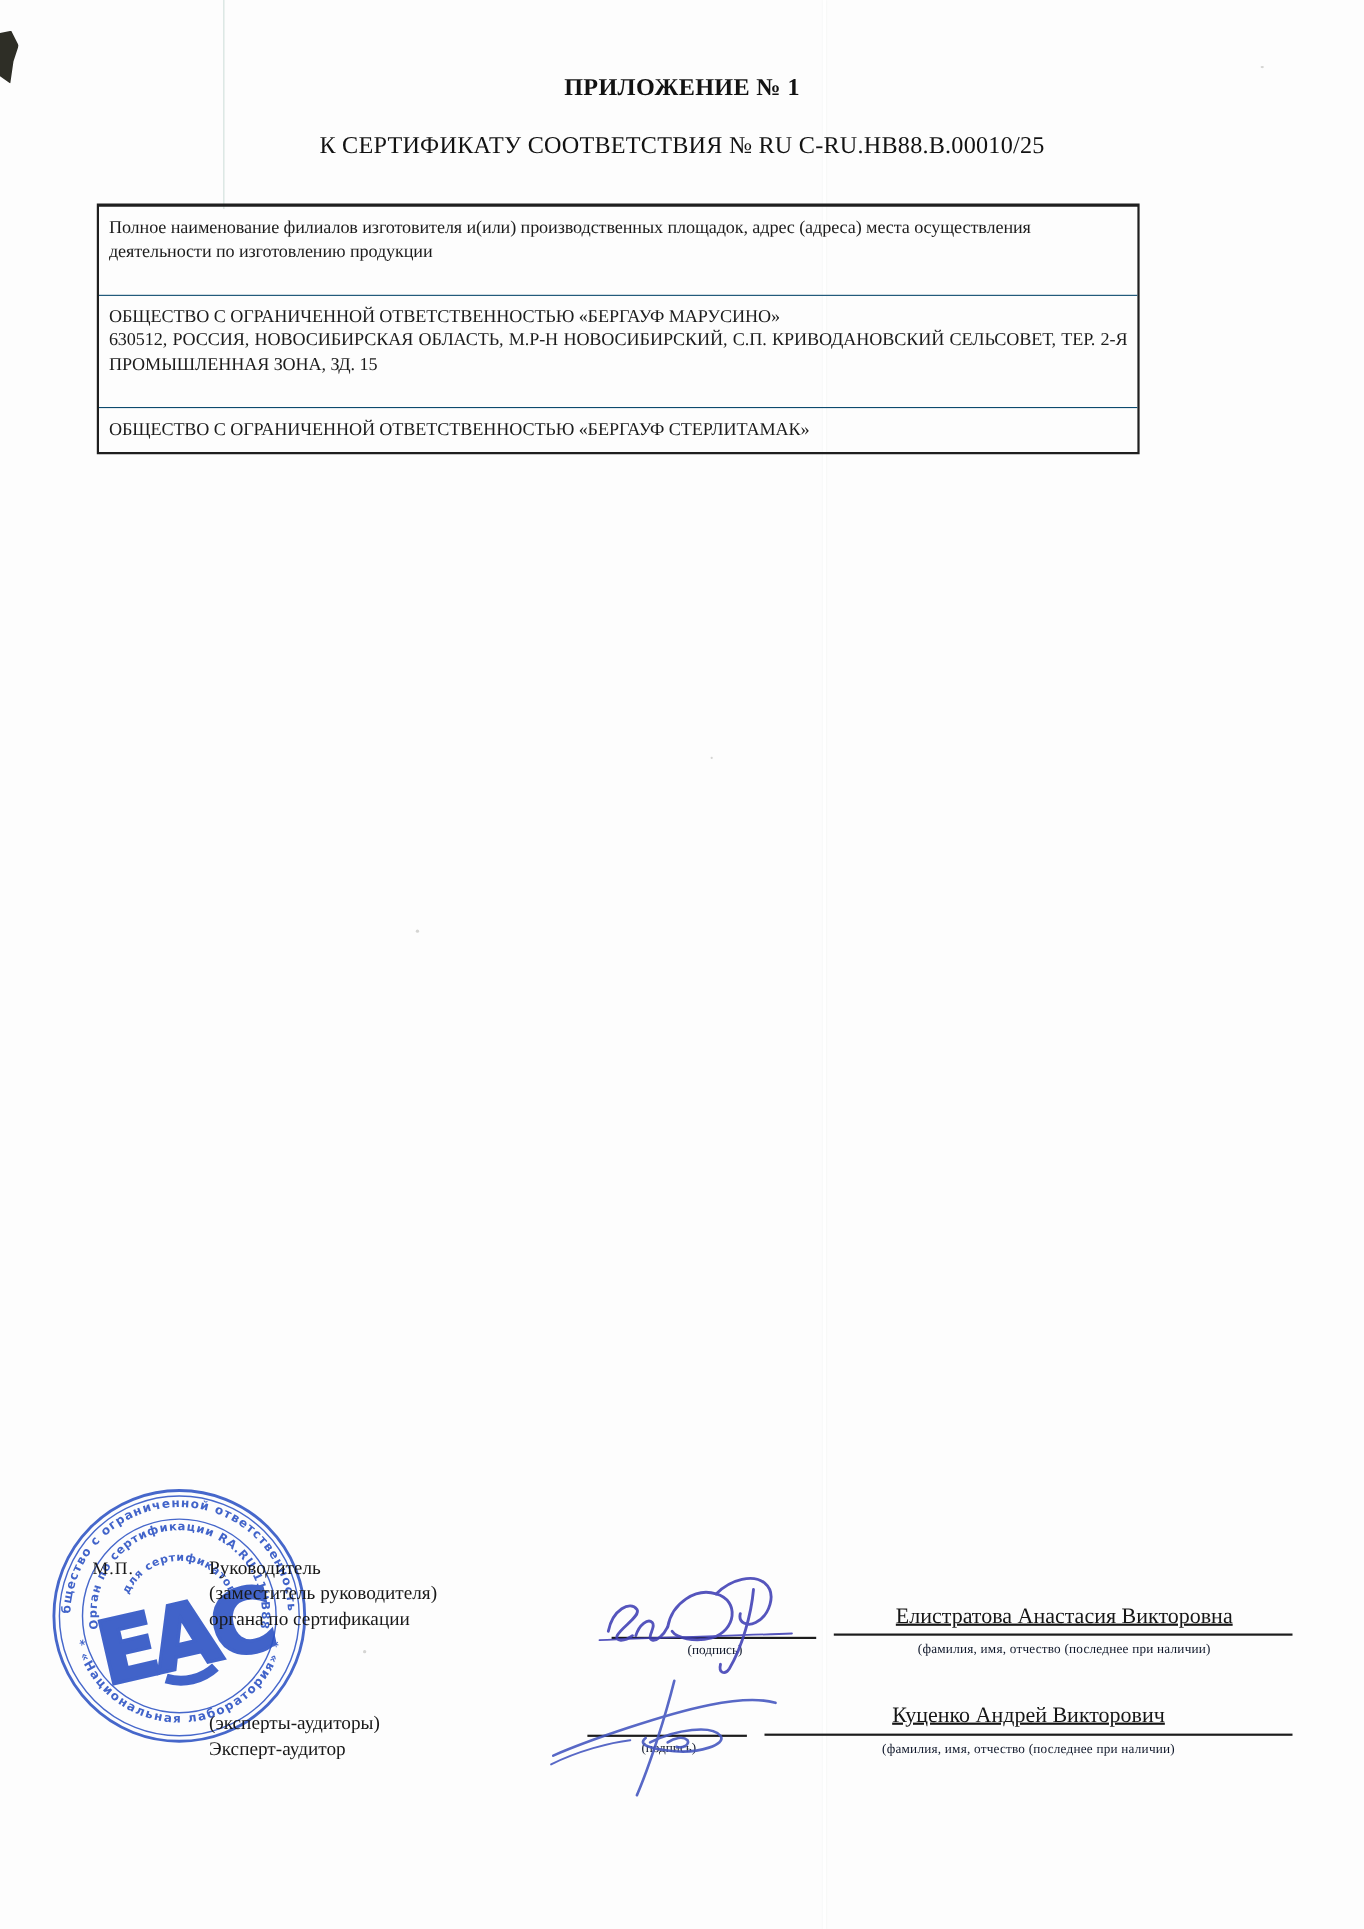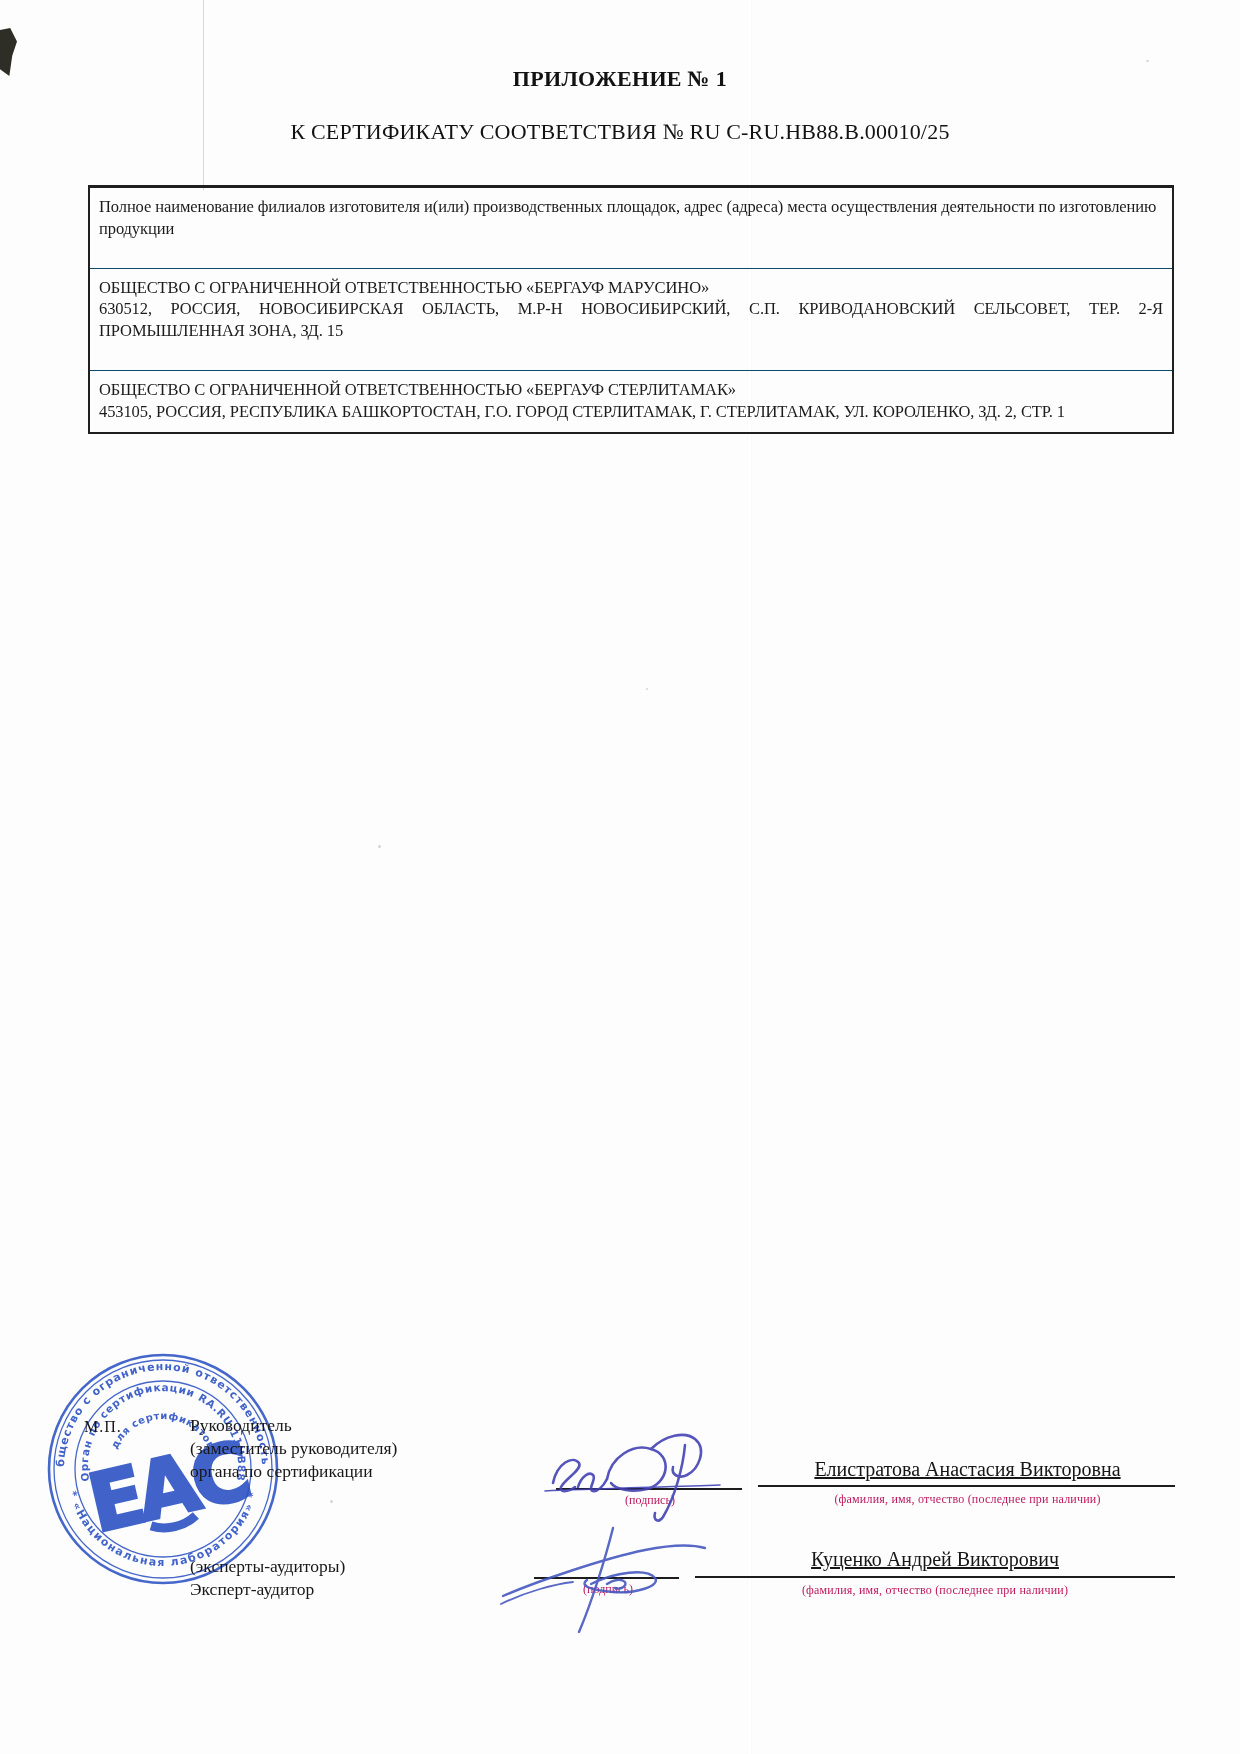--- a/index.html
+++ b/index.html
@@ -12,39 +12,39 @@
   .scan-line-2{position:absolute;left:748px;top:0;width:3px;height:1754px;background:#ffffff;box-shadow:0 0 2px #f0f2f1;}
   .corner-mark{position:absolute;left:0;top:28px;width:17px;height:48px;background:#2e2e26;
     clip-path:polygon(0 4%,60% 0,100% 28%,72% 58%,55% 100%,0 86%);}
   .speck{position:absolute;background:#8a8a84;border-radius:50%;opacity:.35;}
 
   .title-wrap{position:absolute;left:0;top:66px;width:1240px;text-align:center;}
   .title-1{font-size:22px;font-weight:bold;letter-spacing:.3px;color:#121212;}
   .title-2{margin-top:27px;font-size:22px;font-weight:normal;letter-spacing:.2px;color:#121212;}
 
   
-  .man-table{position:absolute;left:88px;top:185px;width:1086px;border:2px solid #1f1f1f;border-top-width:3px;box-sizing:border-box;}
+  .man-table{position:absolute;left:88px;top:185px;width:948px;border:2px solid #1f1f1f;border-top-width:3px;box-sizing:border-box;}
   .man-row{padding:8px 9px 10px 9px;font-size:16.5px;line-height:1.32;letter-spacing:-0.1px;}
   .man-row + .man-row{border-top:1px solid #0c4a6e;margin-top:18px;}
   .man-row .addr{text-align:justify;}
   .man-row .org{white-space:nowrap;}
 
   
   .mp-label{position:absolute;left:84px;top:1418px;font-size:16px;letter-spacing:1px;color:#181818;z-index:3;}
   .role{position:absolute;left:190px;font-size:17.5px;color:#181818;z-index:3;white-space:nowrap;}
   .r1a{top:1415px;} .r1b{top:1438px;} .r1c{top:1461px;}
   .r2a{top:1533px;margin-top:46px;} .r2b{top:1556px;}
 
   .sig-line{position:absolute;height:2px;background:#1c1c1c;z-index:2;}
   .sl-1{left:556px;top:1488px;width:186px;}
   .nl-1{left:758px;top:1485px;width:417px;}
   .sl-2{left:534px;top:1577px;width:145px;}
   .nl-2{left:695px;top:1576px;width:480px;}
 
-  .small-cap{position:absolute;font-size:12px;color:#be185d;z-index:2;white-space:nowrap;}
+  .small-cap{position:absolute;font-size:12px;color:#0f172a;z-index:2;white-space:nowrap;}
   .cap-sign-1{left:560px;top:1493px;width:180px;text-align:center;}
   .cap-name-1{left:760px;top:1492px;width:415px;text-align:center;letter-spacing:.2px;}
   .cap-sign-2{left:538px;top:1582px;width:140px;text-align:center;}
   .cap-name-2{left:697px;top:1583px;width:476px;text-align:center;letter-spacing:.2px;}
 
   .person{position:absolute;font-size:20px;color:#161616;z-index:2;text-align:center;white-space:nowrap;text-decoration:underline;}
   .p-1{left:760px;top:1458px;width:415px;}
   .p-2{left:697px;top:1548px;width:476px;}
 
   .stamp{position:absolute;left:44px;top:1350px;width:238px;height:238px;z-index:1;}
@@ -71,21 +71,20 @@
   </div>
 
   <div class="man-table">
     <div class="man-row">Полное наименование филиалов изготовителя и(или) производственных площадок, адрес (адреса) места осуществления деятельности по изготовлению продукции</div>
     <div class="man-row">
       <div class="org">ОБЩЕСТВО С ОГРАНИЧЕННОЙ ОТВЕТСТВЕННОСТЬЮ «БЕРГАУФ МАРУСИНО»</div>
       <div class="addr">630512, РОССИЯ, НОВОСИБИРСКАЯ ОБЛАСТЬ, М.Р-Н НОВОСИБИРСКИЙ, С.П. КРИВОДАНОВСКИЙ СЕЛЬСОВЕТ, ТЕР. 2-Я ПРОМЫШЛЕННАЯ ЗОНА, ЗД. 15</div>
     </div>
     <div class="man-row">
       <div class="org">ОБЩЕСТВО С ОГРАНИЧЕННОЙ ОТВЕТСТВЕННОСТЬЮ «БЕРГАУФ СТЕРЛИТАМАК»</div>
-      <div class="addr">453105, РОССИЯ, РЕСПУБЛИКА БАШКОРТОСТАН, Г.О. ГОРОД СТЕРЛИТАМАК, Г. СТЕРЛИТАМАК, УЛ. КОРОЛЕНКО, ЗД. 2, СТР. 1</div>
     </div>
   </div>
 
   <svg class="stamp" viewBox="0 0 238 238">
     <defs>
       <path id="pOuterTop" d="M 20,119 A 99,99 0 1 1 218,119"></path>
       <path id="pOuterBottom" d="M 22,119 A 97,97 0 0 0 216,119"></path>
       <path id="pMidTop" d="M 49.5,144.3 A 75,75 0 1 1 188.5,144.3"></path>
       <path id="pInnerTop" d="M 69,119 A 50,50 0 1 1 169,119"></path>
     </defs>

